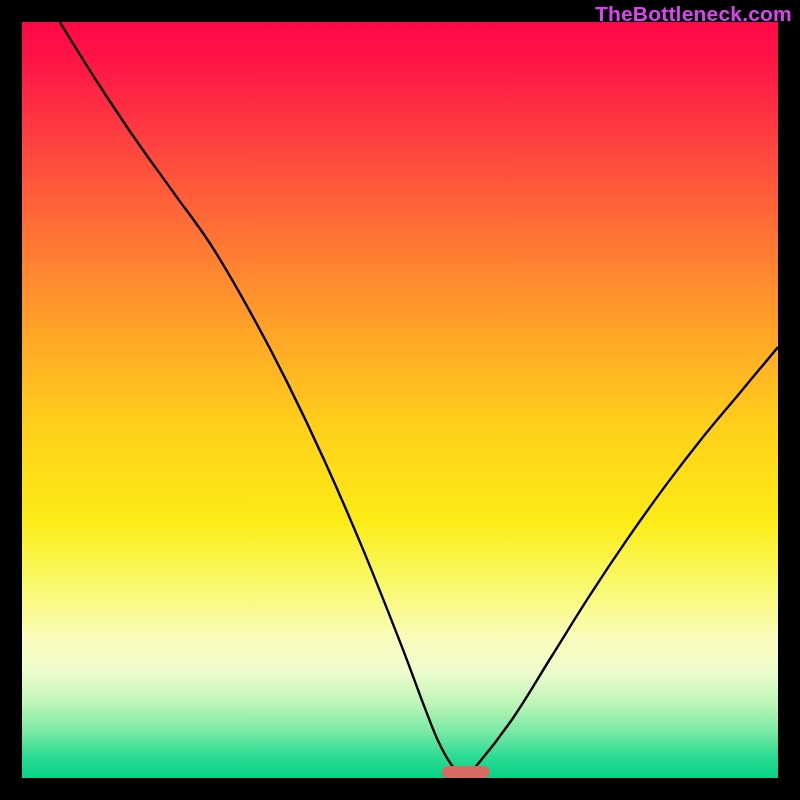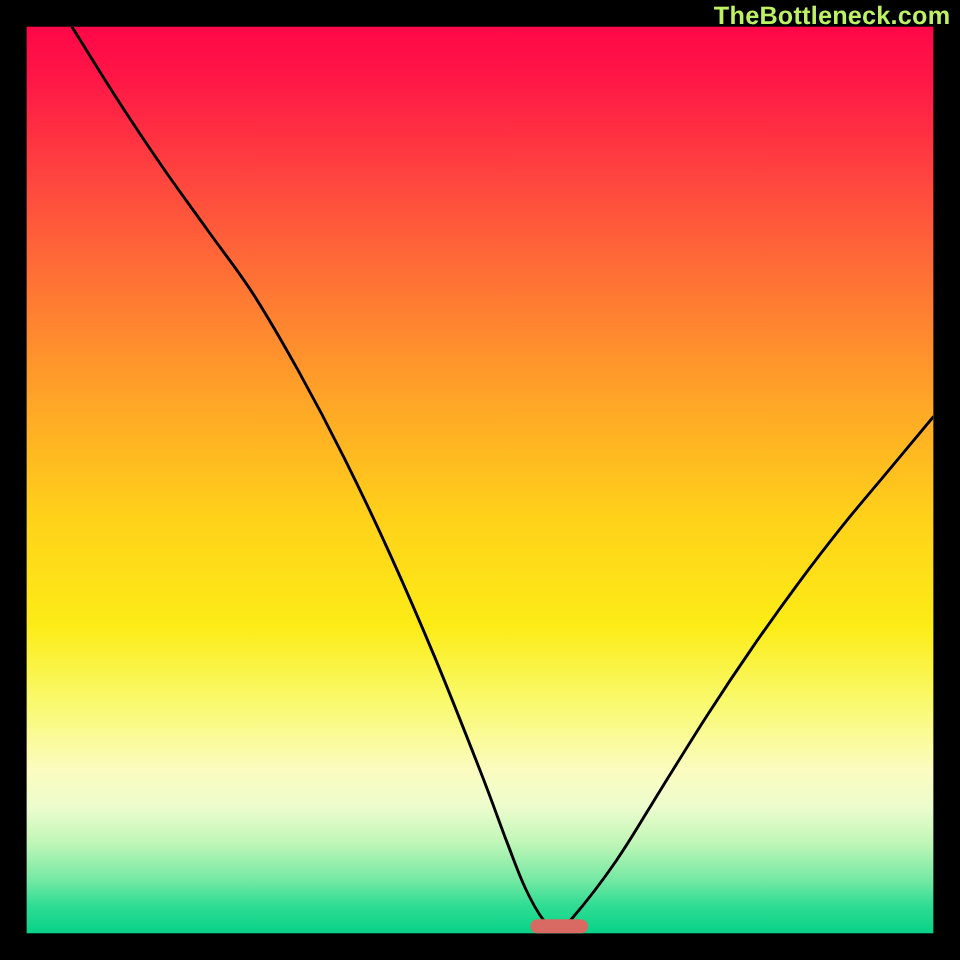--- a/index.html
+++ b/index.html
@@ -40,21 +40,21 @@
       #06d287 100%
     );
   }
   .watermark {
     position: absolute;
     top: 2px;
     right: 8px;
     font-family: Arial, Helvetica, sans-serif;
     font-size: 21px;
     font-weight: 600;
-    color: #bef264;
+    color: #d946ef;
     letter-spacing: 0.2px;
     user-select: none;
   }
   .curve {
     position: absolute;
     inset: 0;
     width: 100%;
     height: 100%;
   }
   .marker {

